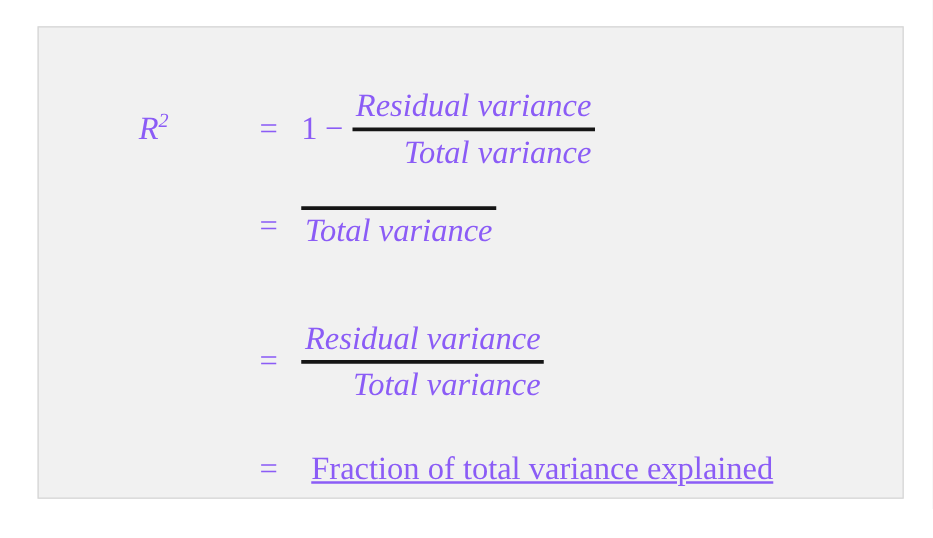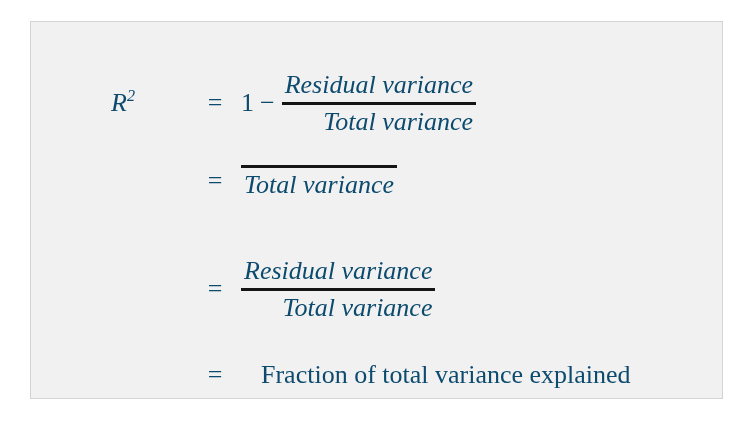--- a/index.html
+++ b/index.html
@@ -24,21 +24,21 @@
     background: #f1f1f1;
     border: 1px solid #d4d4d4;
     box-sizing: border-box;
   }
 
   
   .eq-row {
     position: absolute;
     display: flex;
     align-items: center;
-    color: #0c4a6e;
+    color: #8b5cf6;
   }
 
   .lhs {
     font-style: italic;
     font-size: 26px;
     line-height: 1;
     white-space: nowrap;
   }
   .lhs sup {
     font-size: 0.62em;
@@ -107,21 +107,21 @@
   #row-1 .minus-sign { margin-right: 7px; }
 
   #row-2 .lhs-spacer,
   #row-3 .lhs-spacer,
   #row-4 .lhs-spacer { width: 78px; }
   #row-2 .eq-sign,
   #row-3 .eq-sign,
   #row-4 .eq-sign { width: 52px; }
 
   #row-2 .numerator .gap { display: inline-block; width: 14px; }
-  #row-4 .plain-text { margin-left: 20px; }
+  #row-4 .plain-text { margin-left: 8px; text-decoration: underline; }
 </style>
 </head>
 <body>
 
 <div id="formula-panel">
 
   <div class="eq-row" id="row-1">
     <span class="lhs"><span>R</span><sup>2</sup></span>
 
     <span class="eq-sign">=</span>

